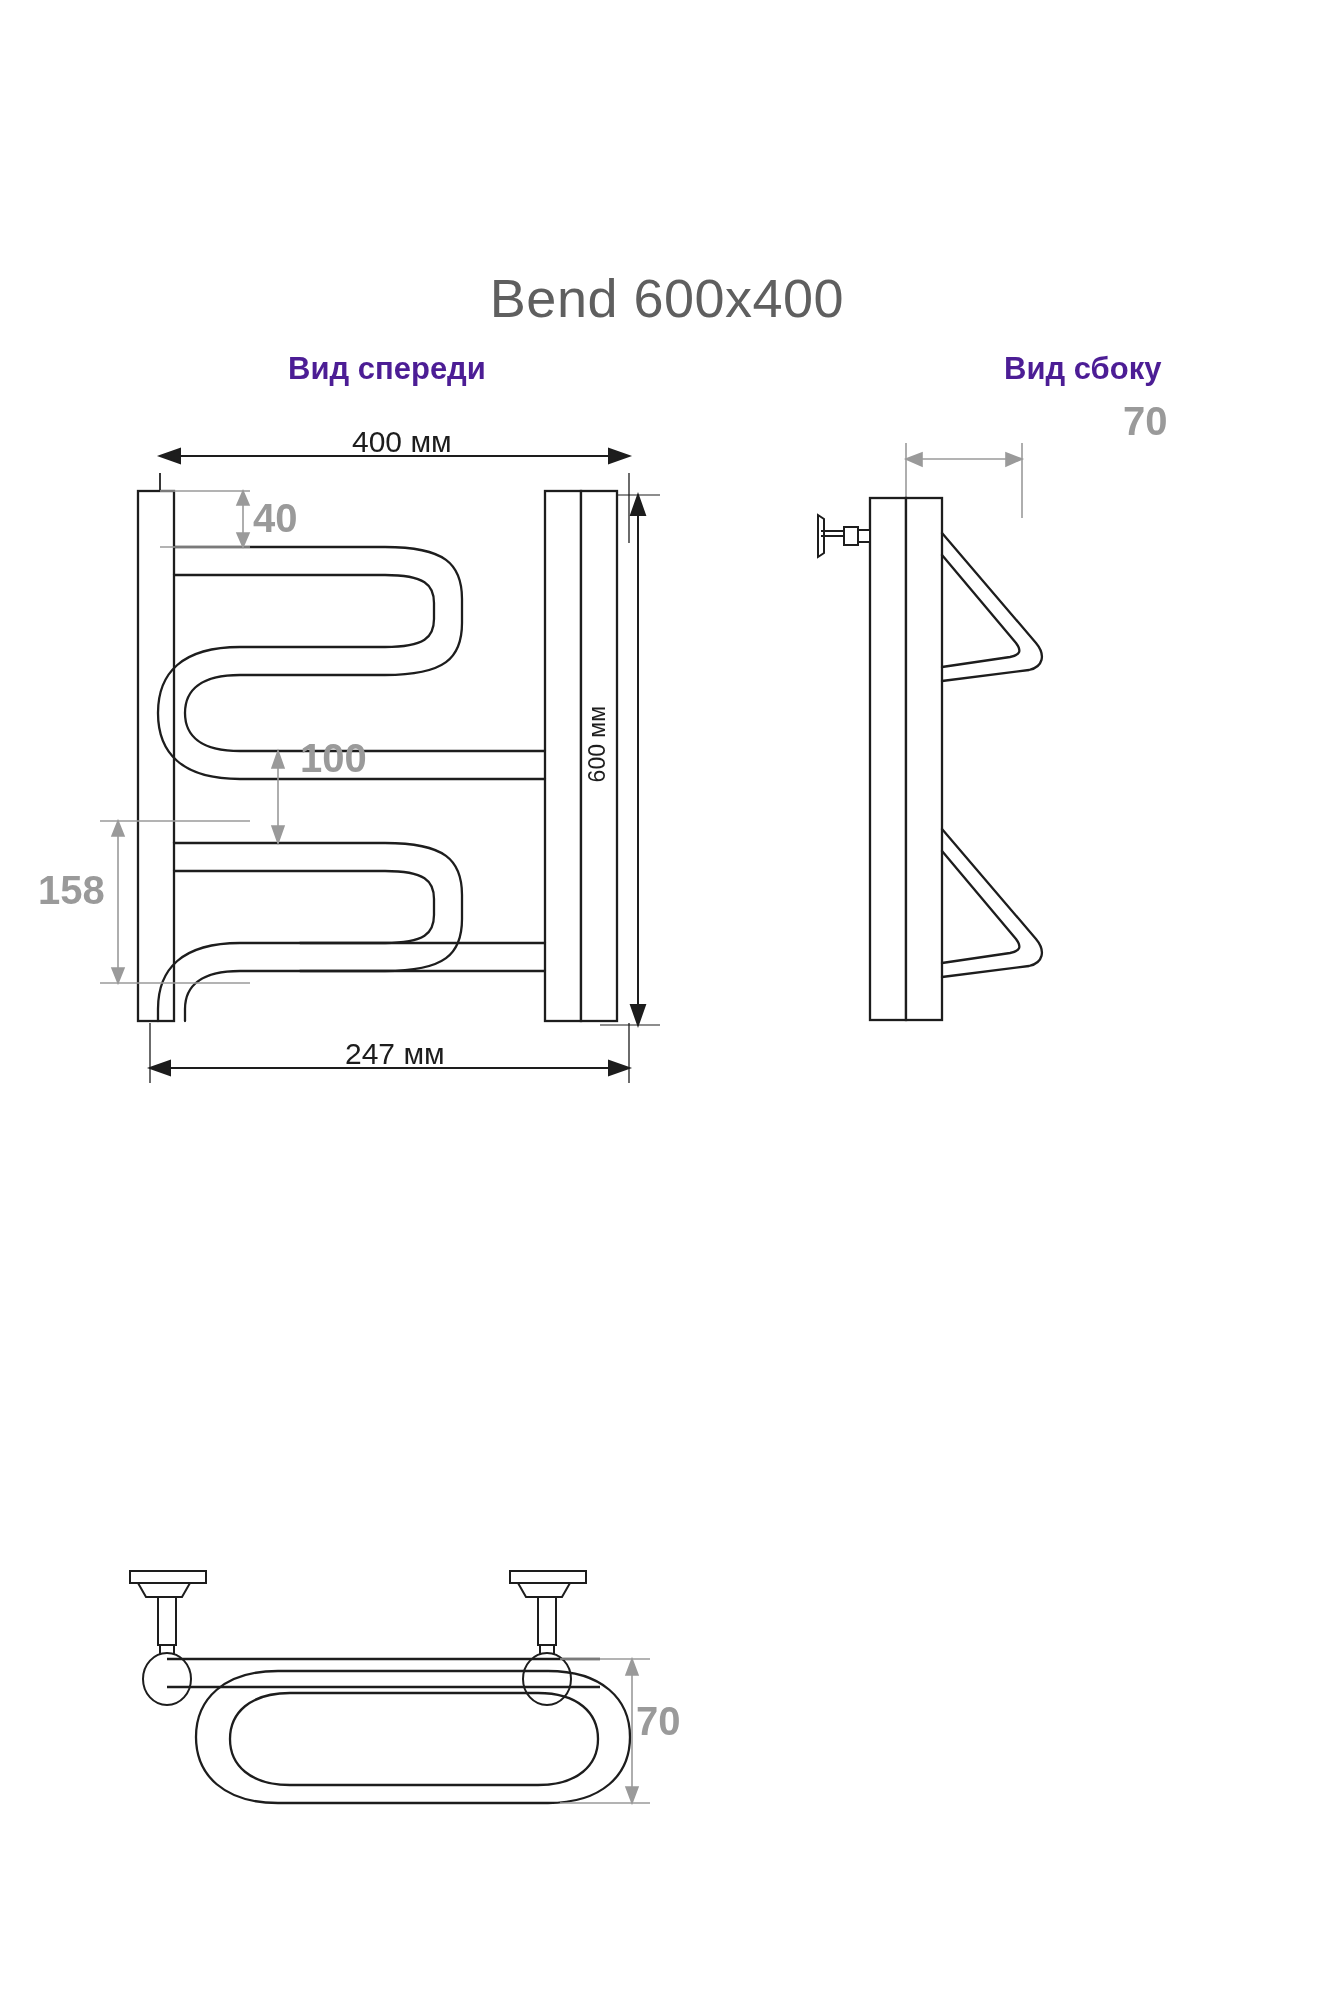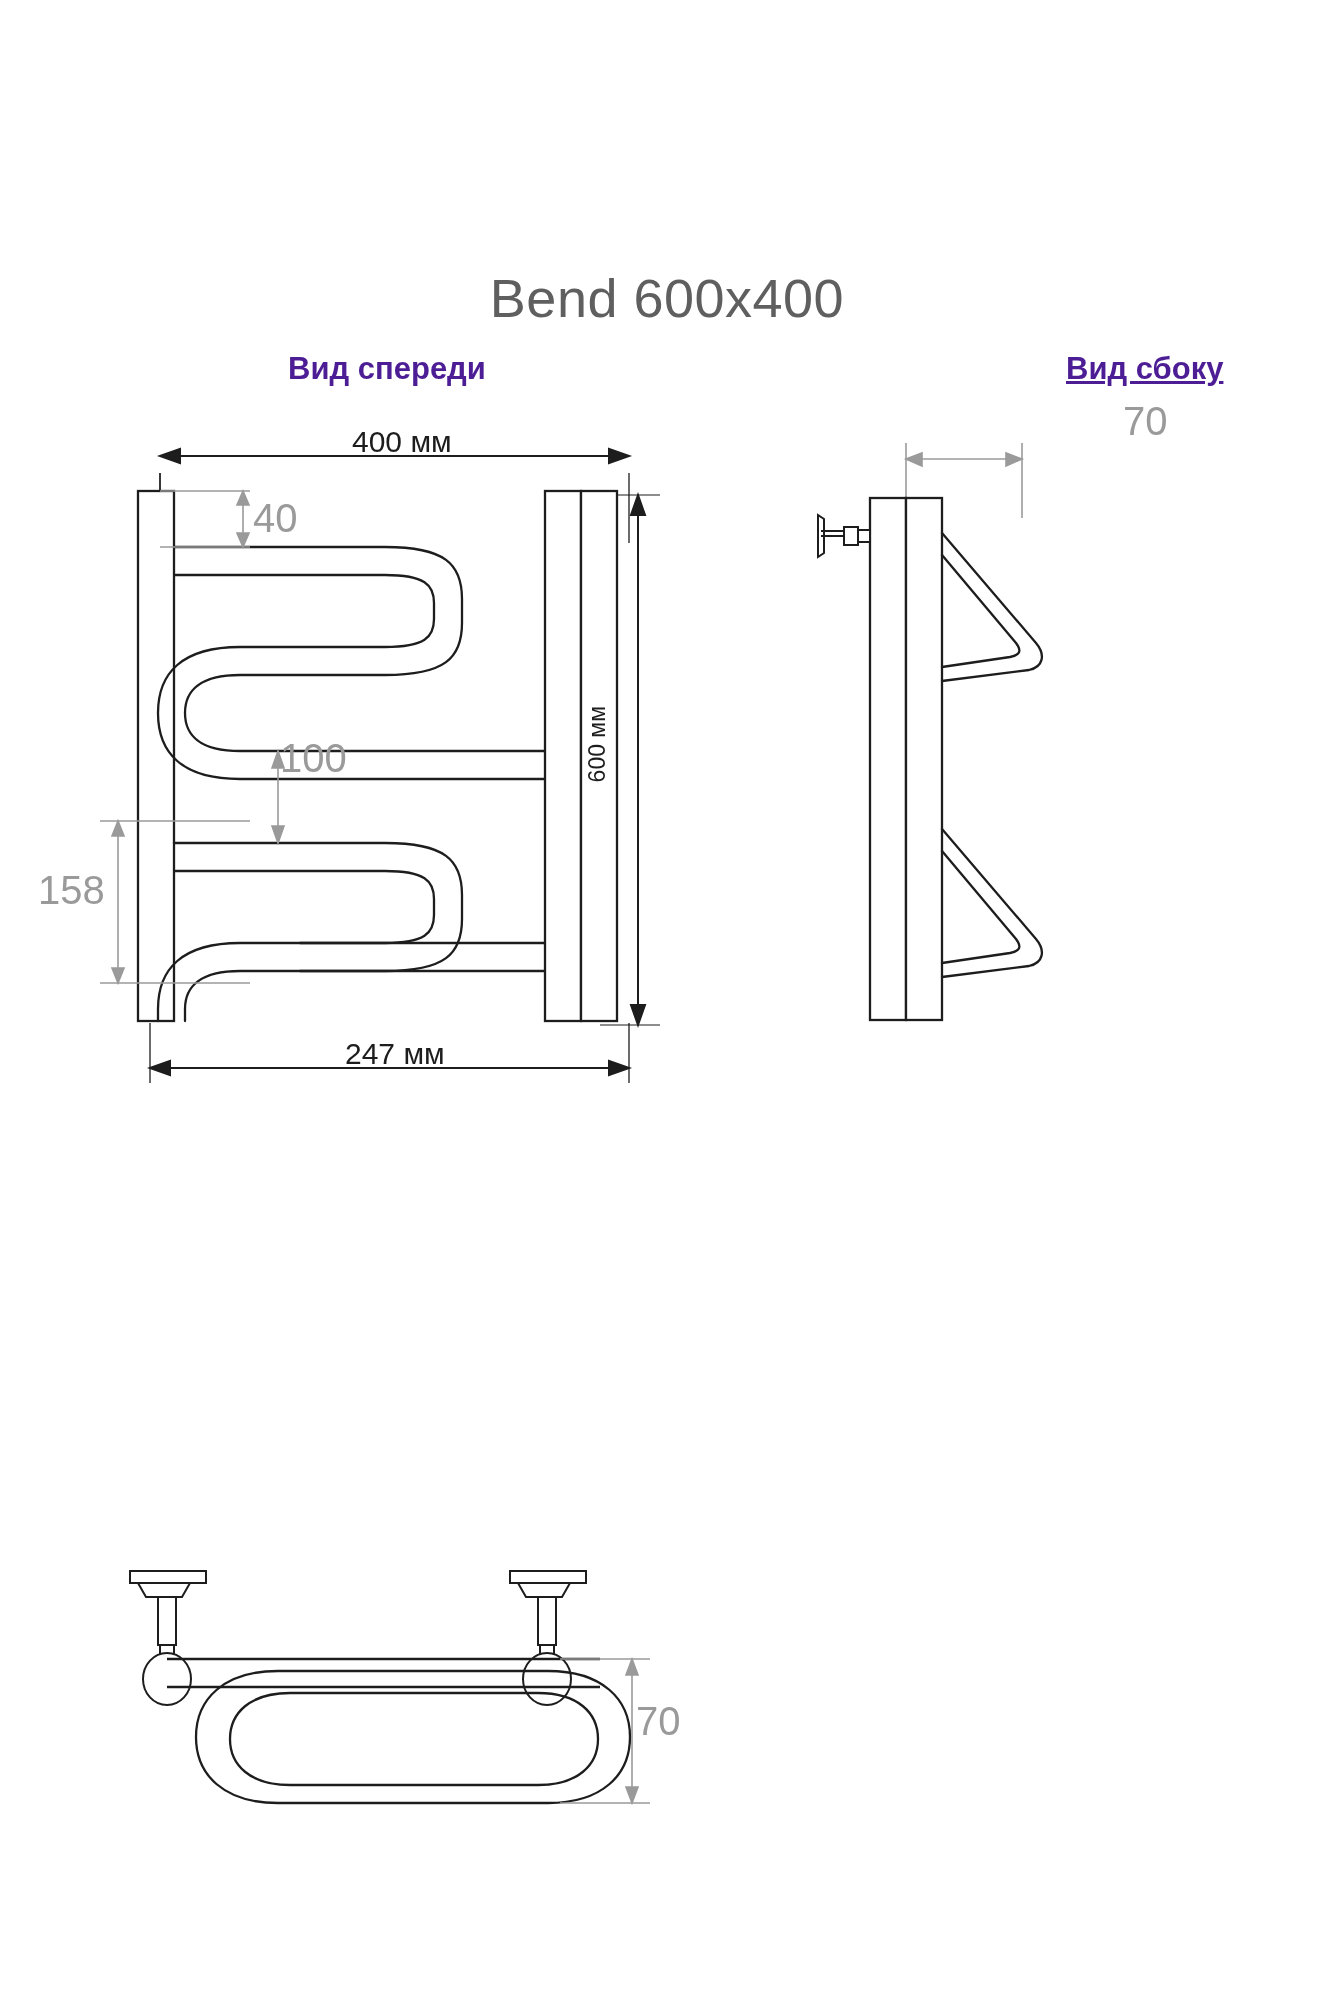--- a/index.html
+++ b/index.html
@@ -36,36 +36,36 @@
   }
   .view-label {
     position: absolute;
     font-size: 31px;
     font-weight: 700;
     color: #4c1d95;
     line-height: 1;
     white-space: nowrap;
   }
   .view-label.front { left: 288px; top: 310px; }
-  .view-label.side  { left: 1066px; top: 310px; text-decoration: underline; }
+  .view-label.side  { left: 1004px; top: 310px; }
 
   .dim-txt {
     position: absolute;
     white-space: nowrap;
     line-height: 1;
   }
   .dim-black {
     color: #1d1d1d;
     font-size: 30px;
     font-weight: 500;
   }
   .dim-gray {
     color: #9a9a9a;
     font-size: 40px;
-    font-weight: 400;
+    font-weight: 700;
   }
   .vert-600 {
     position: absolute;
     left: 584px;
     top: 663px;
     transform-origin: 0 0;
     transform: rotate(-90deg) translate(-100%, 0);
     color: #1d1d1d;
     font-size: 23px;
     font-weight: 500;
@@ -194,21 +194,21 @@
   </svg>
 
   <div class="dim-txt dim-black" style="left:352px; top:384px;">400 мм</div>
 
   <div class="vert-600">600 мм</div>
 
   <div class="dim-txt dim-black" style="left:345px; top:996px;">247 мм</div>
 
   <div class="dim-txt dim-gray" style="left:253px; top:455px;text-align:right;">40</div>
 
-  <div class="dim-txt dim-gray" style="left:280px; top:695px;">100</div>
+  <div class="dim-txt dim-gray" style="left:300px; top:695px;">100</div>
 
   <div class="dim-txt dim-gray" style="left:38px; top:827px;">158</div>
 
   <svg style="position:absolute; left:810px; top:380px;" width="524" height="640" viewBox="0 0 524 640">
 
     <g stroke="#9a9a9a" stroke-width="1.6" fill="#9a9a9a">
       <line x1="96" y1="20" x2="96" y2="95"></line>
       <line x1="212" y1="20" x2="212" y2="95"></line>
       <line x1="106" y1="36" x2="202" y2="36"></line>
       <polygon points="96,36 112,30 112,43"></polygon>

